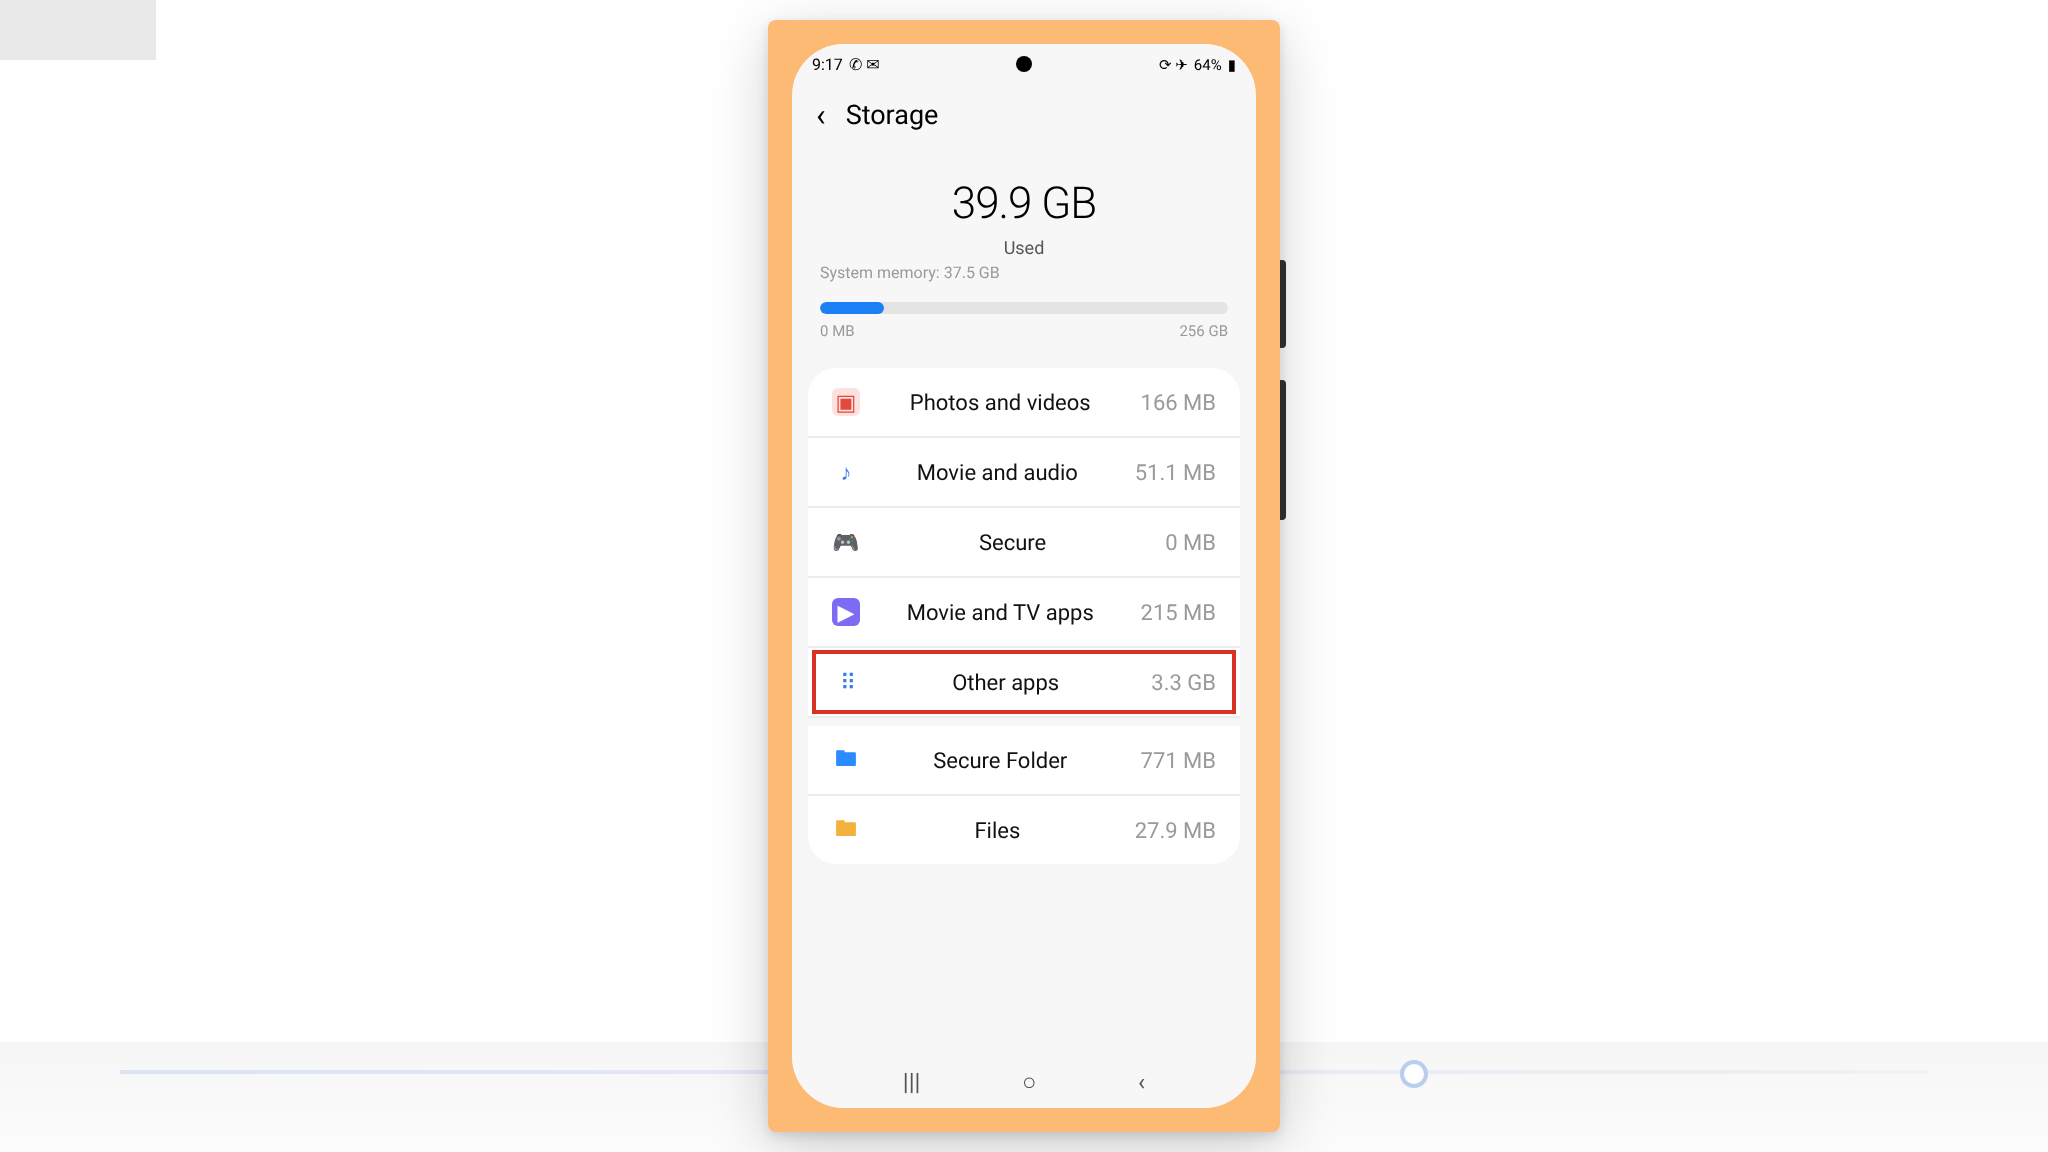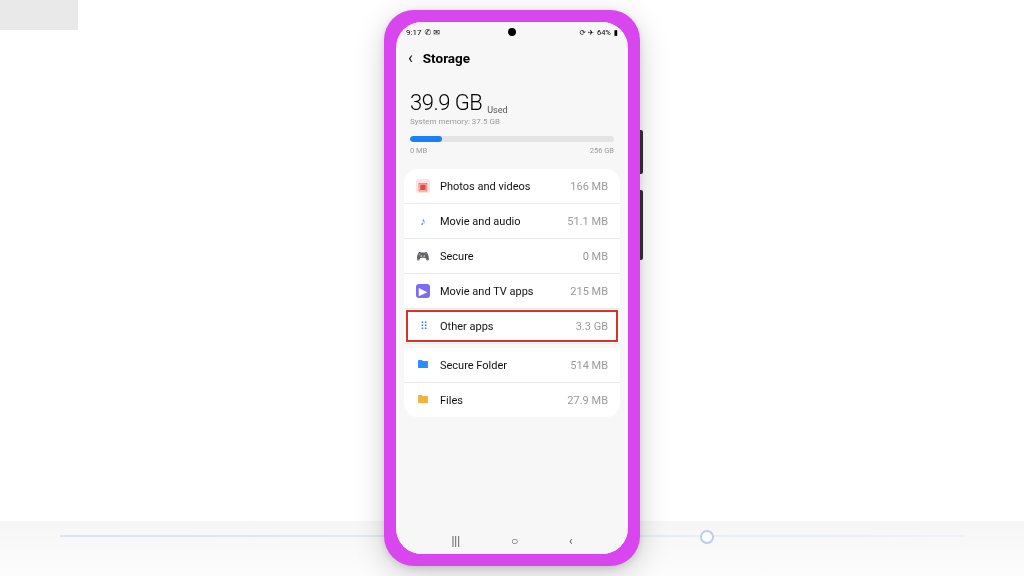--- a/index.html
+++ b/index.html
@@ -54,22 +54,22 @@
     border: 2px solid #b9cdef;
   }
 
   
   .phone {
     position: absolute;
     left: 50%; top: 50%;
     transform: translate(-50%, -50%);
     width: var(--phone-w);
     height: var(--phone-h);
-    background: #d946ef;
-    border-radius: 30px;
+    background: #fdba74;
+    border-radius: 4px;
     padding: var(--bezel);
     box-shadow: 0 8px 30px rgba(0,0,0,.18), 0 2px 6px rgba(0,0,0,.12);
   }
   .phone::before { 
     content: "";
     position: absolute;
     right: -3px; top: 120px;
     width: 3px; height: 44px;
     background: #2c2c2c;
     border-radius: 0 2px 2px 0;
@@ -119,28 +119,28 @@
   .page-header {
     display: flex; align-items: center;
     padding: 6px 12px 10px 10px;
     gap: 8px;
   }
   .page-header .back-chev {
     font-size: 16px; line-height: 1;
     padding: 2px 2px;
   }
   .page-header .title {
-    font-size: 13.5px; font-weight: 700;
+    font-size: 13.5px; font-weight: 400;
   }
 
   
   .summary {
     padding: 12px 14px 8px 14px;
   }
-  .summary .used-line { display: flex; align-items: flex-end; gap: 5px; }
+  .summary .used-line { display: flex; align-items: center; gap: 5px; flex-direction: column; }
   .summary .amount { font-size: 22px; font-weight: 300; letter-spacing: -.5px; }
   .summary .used-label { font-size: 9px; color: #555; }
   .summary .sysmem { font-size: 8px; color: var(--text-dim); margin-top: 2px; }
   .progress-wrap {
     margin-top: 10px;
     width: 100%;
     height: 6px;
     background: var(--bar-track);
     border-radius: 3px;
     overflow: hidden;
@@ -179,21 +179,21 @@
     font-size: 11px;
     border-radius: 3px;
   }
   .ic-photos   { background:#fde1df; color:#e24a3e; }
   .ic-music    { color:#3a7df0; }
   .ic-games    { color:#59b98e; }
   .ic-video    { background:#7c6cf3; color:#fff; border-radius:3px; }
   .ic-other    { color:#3a7df0; letter-spacing:-2px; }
   .ic-folder   { color:#2a8cff; }
   .ic-files    { color:#f3b23c; }
-  .cat-label { font-size: 11px; color: var(--text); flex: 1; }
+  .cat-label { font-size: 11px; color: var(--text); flex: 1; text-align: center; }
   .cat-size  { font-size: 11px; color: var(--text-dim); }
 
   .highlight-box {
     position: absolute;
     left: 2px; right: 2px; top: 1px; bottom: 1px;
     border: 2px solid var(--highlight-border);
     pointer-events: none;
   }
 
   
@@ -275,21 +275,21 @@
         </div>
         <div class="cat-row">
           <span class="cat-icon ic-other">⠿</span>
           <span class="cat-label">Other apps</span>
           <span class="cat-size">3.3 GB</span>
           <div class="highlight-box"></div>
         </div>
         <div class="cat-row separated">
           <span class="cat-icon ic-folder">🖿</span>
           <span class="cat-label">Secure Folder</span>
-          <span class="cat-size">514 MB</span>
+          <span class="cat-size">771 MB</span>
         </div>
         <div class="cat-row">
           <span class="cat-icon ic-files">🖿</span>
           <span class="cat-label">Files</span>
           <span class="cat-size">27.9 MB</span>
         </div>
       </div>
 
     <div class="navbar">
       <span>|||</span>

